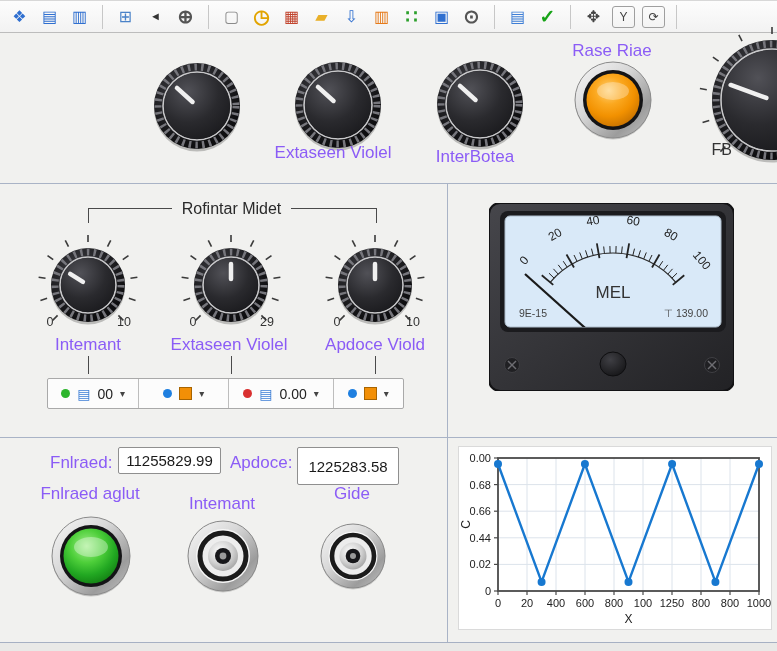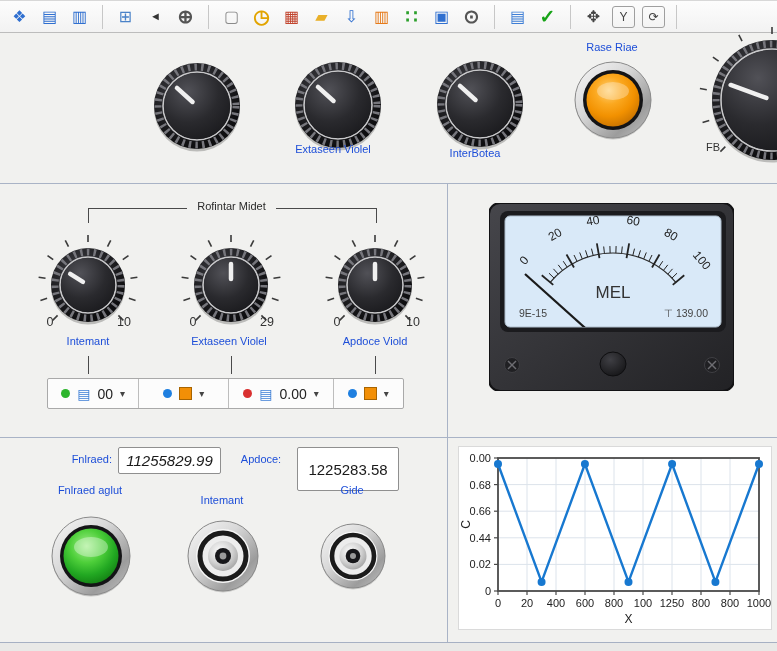--- a/index.html
+++ b/index.html
@@ -26,29 +26,29 @@
   .tb-icon.big{font-size:19px;font-weight:bold;}
   .tb-icon.boxed{border:1px solid #9f9f9f;font-size:12px;width:21px;height:20px;}
   .tb-sep{width:1px;height:24px;background:#c7c7c7;margin:0 4px;}
 
   
   .hdiv{left:0;width:777px;height:1px;background:#a9b3c6;}
   .vdiv{left:447px;top:184px;width:1px;height:458px;background:#a9b3c6;}
   .bottom-strip{left:0;top:642px;width:777px;height:9px;background:#e9e9e7;border-top:1px solid #a6b0c3;}
 
   
-  .lbl{font-size:11px;color:#1d4ed8;text-align:center;}
+  .lbl{font-size:17px;color:#8b5cf6;text-align:center;}
   .ticklbl{font-size:12.5px;color:#333;text-align:center;}
 
   
   .frame-top{
     left:88px;top:208px;width:287px;height:14px;
     border-top:1px solid #4a4a4a;border-left:1px solid #4a4a4a;border-right:1px solid #4a4a4a;
   }
-  .frame-title{left:88px;top:200px;width:287px;text-align:center;font-size:11px;}
+  .frame-title{left:88px;top:200px;width:287px;text-align:center;font-size:16px;}
   .frame-title span{background:#f1f1ef;padding:0 10px;}
   .connector{width:1px;height:18px;background:#4a4a4a;top:356px;}
 
   
   .legend-row{
     left:47px;top:378px;width:357px;height:31px;box-sizing:border-box;
     background:#fcfcfc;border:1px solid #a9a9a9;border-radius:2px;
     display:flex;align-items:stretch;
   }
   .legend-cell{
@@ -195,21 +195,21 @@
     <line x1="141.1874304792791" y1="65.67532530734476" x2="148.10124886344505" y2="64.58028405206315" stroke="#3a3a3a" stroke-width="1.6"></line>
     <line x1="138.76973007548014" y1="96.39512162874652" x2="145.42712568954622" y2="98.55824058937115" stroke="#3a3a3a" stroke-width="1.6"></line>
     <line x1="122.66904755831214" y1="122.66904755831213" x2="127.61879502661797" y2="127.61879502661796" stroke="#3a3a3a" stroke-width="1.6"></line>
     <circle cx="76" cy="78.5" r="60" fill="rgba(0,0,0,0.22)"></circle>
     <circle cx="76" cy="76" r="60" fill="url(#knobOuter)"></circle>
     <circle cx="76" cy="76" r="56" fill="none" stroke="#76767c" stroke-width="7" stroke-dasharray="2.5 4.2"></circle>
     <circle cx="76" cy="76" r="51" fill="none" stroke="#c8c8ca" stroke-width="1.6"></circle>
     <circle cx="76" cy="76" r="50" fill="url(#knobFace)"></circle>
     <line x1="70.36184427528455" y1="73.94787914004598" x2="34.65352468542003" y2="60.95111369367057" stroke="#f0f0f0" stroke-width="4.5" stroke-linecap="round"></line>
   </svg>
-<div class="abs" style="left:706px;top:141px;width:26px;font-size:11px;color:#333;text-align:left">FB</div>
+<div class="abs" style="left:706px;top:141px;width:26px;font-size:16px;color:#333;text-align:right">FB</div>
 
 <div class="abs hdiv" style="top:183px"></div>
 <div class="abs vdiv"></div>
 
 <div class="abs frame-top"></div>
 <div class="abs frame-title"><span>Rofintar Midet</span></div>
 
 <svg class="abs knob" style="left:35px;top:232px" viewBox="0 0 106 106" width="106" height="106">
     <line x1="22.594408408978456" y1="83.40559159102153" x2="17.644660940672622" y2="88.35533905932738" stroke="#3a3a3a" stroke-width="1.6"></line>
     <line x1="12.104569799308393" y1="66.28773075812273" x2="5.447174185242318" y2="68.45084971874736" stroke="#3a3a3a" stroke-width="1.6"></line>
@@ -367,23 +367,23 @@
   <line x1="27" y1="158" x2="19" y2="166" stroke="#6d6d72" stroke-width="1.4"></line>
   <circle cx="223" cy="162" r="7.5" fill="#202023" stroke="#3f3f43" stroke-width="1"></circle>
   <line x1="219" y1="158" x2="227" y2="166" stroke="#6d6d72" stroke-width="1.4"></line>
   <line x1="227" y1="158" x2="219" y2="166" stroke="#6d6d72" stroke-width="1.4"></line>
   <ellipse cx="124" cy="161" rx="13" ry="12" fill="url(#meterBtn)" stroke="#0e0e10" stroke-width="1"></ellipse>
 </svg>
 
 <div class="abs hdiv" style="top:437px"></div>
 
 <div class="abs lbl" style="left:50px;top:453px;width:62px;text-align:right">Fnlraed:</div>
-<input class="num-input" style="left: 118px; top: 447px; width: 103px; height: 27px; font-style: italic;" readonly="" value="11255829.99">
+<input class="num-input" style="left: 118px; top: 447px; width: 103px; height: 27px;" readonly="" value="11255829.99">
 <div class="abs lbl" style="left:230px;top:453px;width:62px;">Apdoce:</div>
-<input class="num-input" style="left: 297px; top: 447px; width: 102px; height: 44px;" readonly="" value="1225283.58">
+<input class="num-input" style="left: 297px; top: 447px; width: 102px; height: 38px;" readonly="" value="1225283.58">
 
 <div class="abs lbl" style="left:10px;top:484px;width:160px">Fnlraed aglut</div>
 <div class="abs lbl" style="left:142px;top:494px;width:160px">Intemant</div>
 <div class="abs lbl" style="left:272px;top:484px;width:160px">Gide</div>
 
 <svg class="abs" style="left:49px;top:514px" width="84" height="84" viewBox="0 0 84 84">
   <circle cx="42" cy="43.5" r="39" fill="rgba(0,0,0,0.18)"></circle>
   <circle cx="42" cy="42" r="39" fill="url(#metalRing)" stroke="#8a8a8a" stroke-width="1"></circle>
   <circle cx="42" cy="42" r="31" fill="#141416"></circle>
   <circle cx="42" cy="42" r="27.5" fill="url(#greenDome)"></circle>

